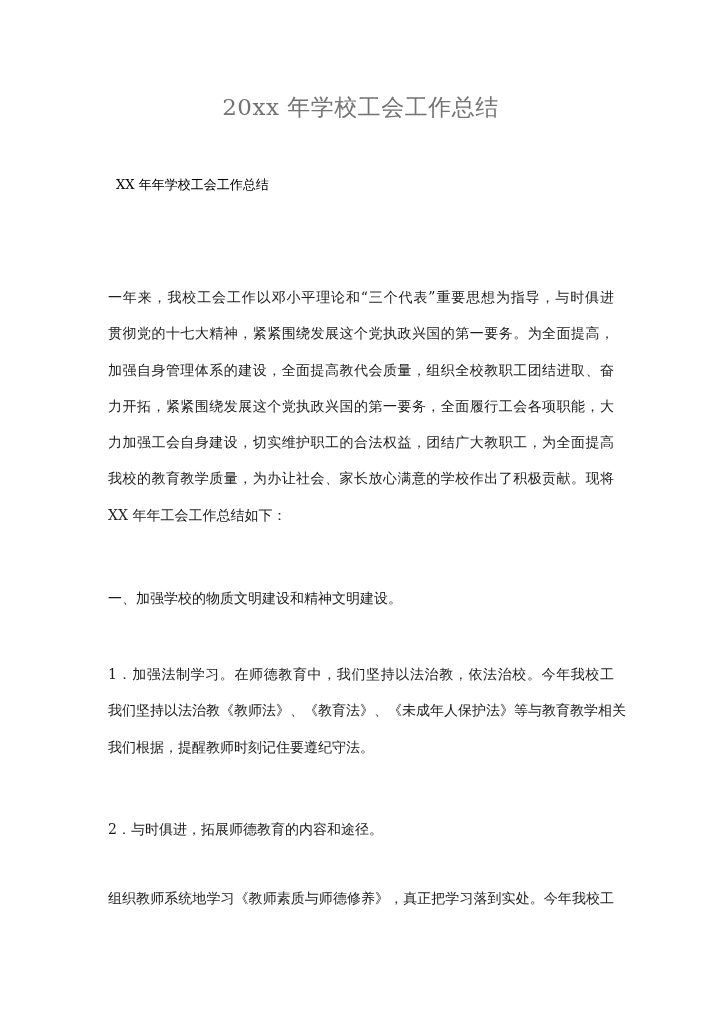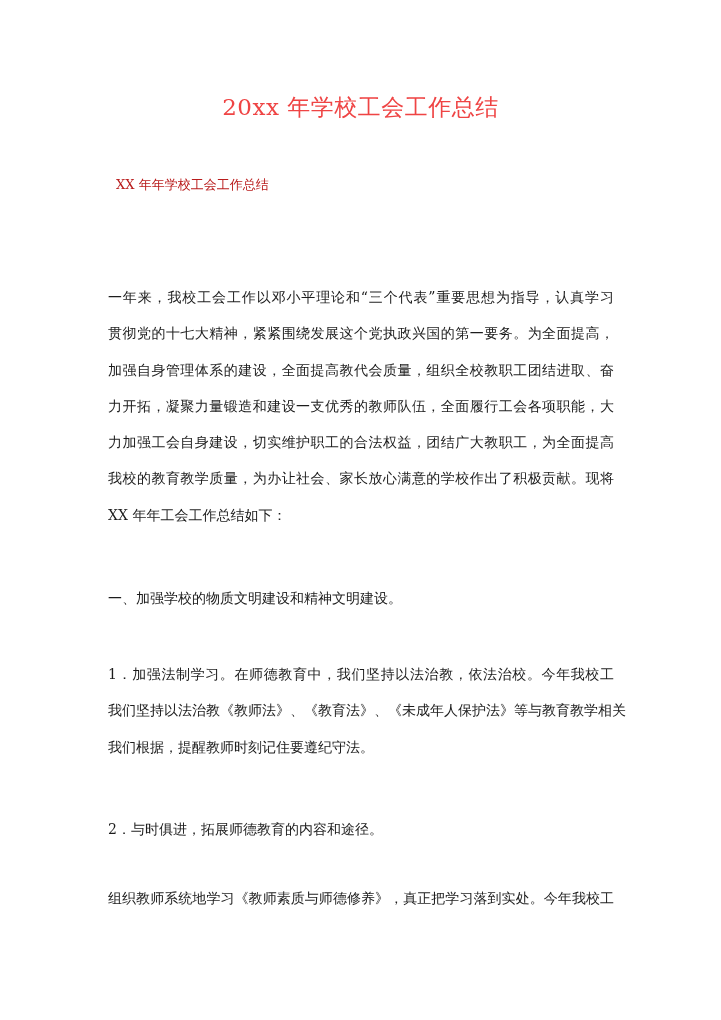--- a/index.html
+++ b/index.html
@@ -24,31 +24,31 @@
     }
     .title {
       position: absolute;
       left: 0;
       top: 90px;
       width: 721px;
       text-align: center;
       font-size: 23px;
       line-height: 34px;
       letter-spacing: 0.5px;
-      color: #ef4444;
+      color: #737373;
       margin: 0;
       font-weight: normal;
     }
     .subtitle {
       position: absolute;
       left: 116px;
       top: 175px;
       font-size: 13px;
       line-height: 20px;
-      color: #b91c1c;
+      color: #000000;
       margin: 0;
     }
     .para {
       position: absolute;
       left: 108px;
       width: 506px;
       font-size: 14px;
       line-height: 36.3px;
       margin: 0;
       text-align: justify;
@@ -67,24 +67,24 @@
 </head>
 <body>
 
 <div class="page">
 
   <h1 class="title">20xx 年学校工会工作总结</h1>
 
   <p class="subtitle">XX 年年学校工会工作总结</p>
 
   <div class="para" style="top:279px;">
-    <span class="line">一年来，我校工会工作以邓小平理论和“三个代表”重要思想为指导，认真学习</span>
+    <span class="line">一年来，我校工会工作以邓小平理论和“三个代表”重要思想为指导，与时俱进</span>
     <span class="line">贯彻党的十七大精神，紧紧围绕发展这个党执政兴国的第一要务。为全面提高，</span>
     <span class="line">加强自身管理体系的建设，全面提高教代会质量，组织全校教职工团结进取、奋</span>
-    <span class="line">力开拓，凝聚力量锻造和建设一支优秀的教师队伍，全面履行工会各项职能，大</span>
+    <span class="line">力开拓，紧紧围绕发展这个党执政兴国的第一要务，全面履行工会各项职能，大</span>
     <span class="line">力加强工会自身建设，切实维护职工的合法权益，团结广大教职工，为全面提高</span>
     <span class="line">我校的教育教学质量，为办让社会、家长放心满意的学校作出了积极贡献。现将</span>
     <span class="line last">XX 年年工会工作总结如下：</span>
   </div>
 
   <div class="para" style="top:580px;">
     <span class="line last">一、加强学校的物质文明建设和精神文明建设。</span>
   </div>
 
   <div class="para" style="top:656px;">

